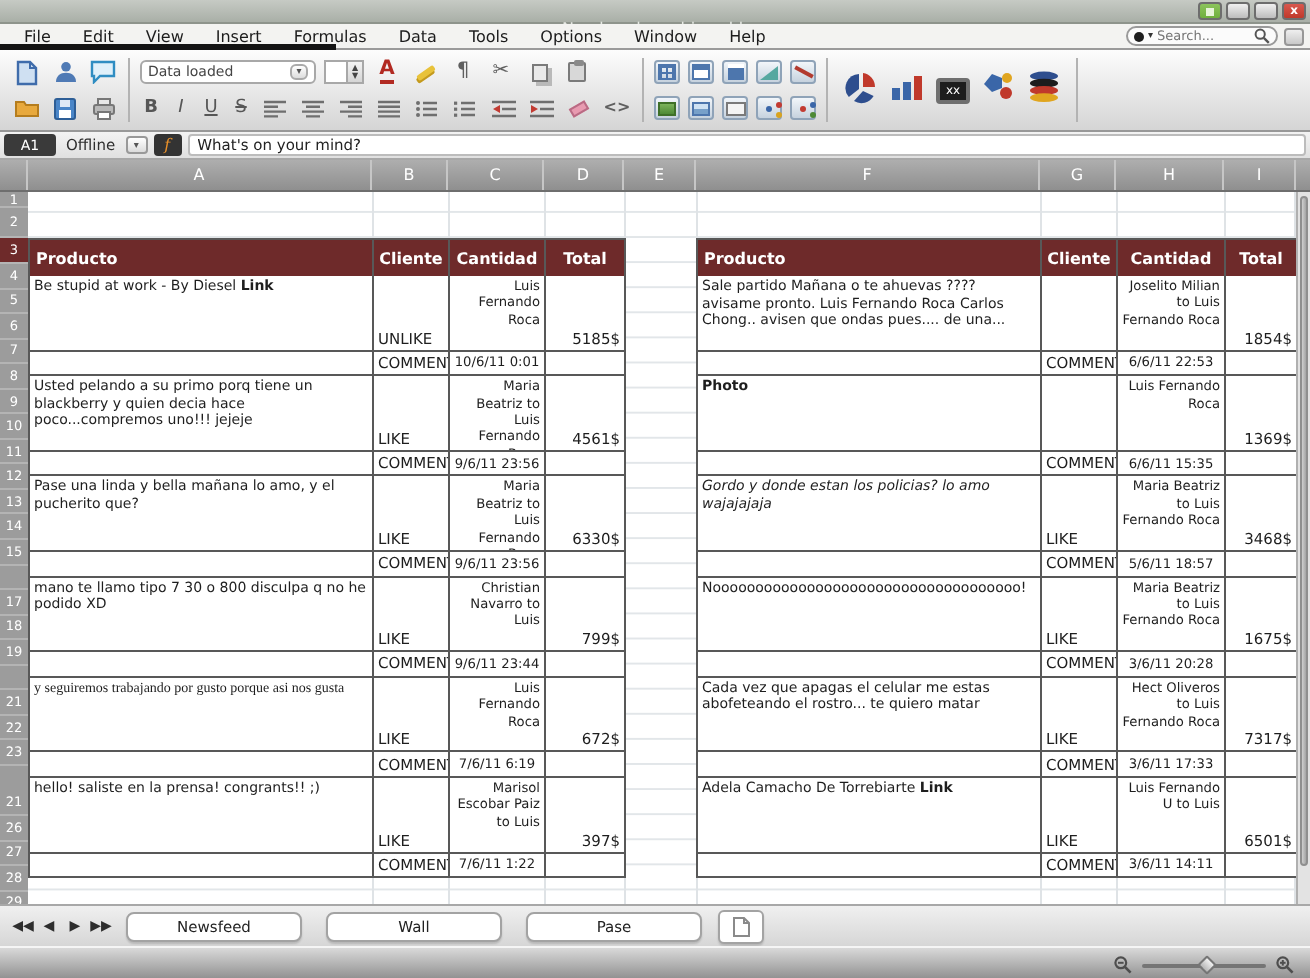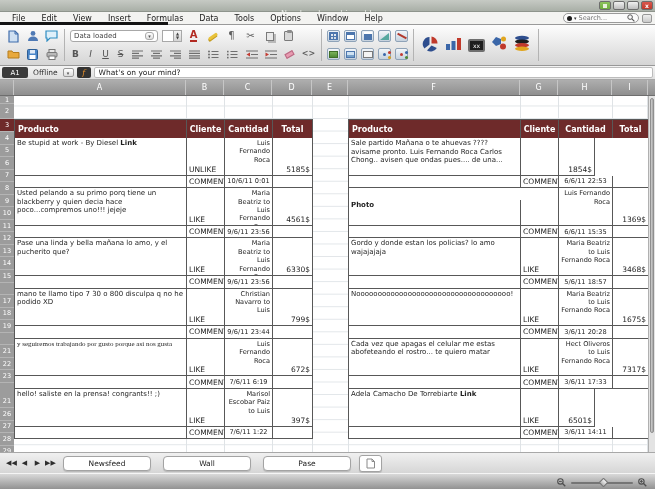--- a/index.html
+++ b/index.html
@@ -499,42 +499,43 @@
     <div class="ftable" id="table-right">
         <div class="thead">
           <div class="th" style="width: 172px;">Producto</div>
           <div class="th" style="width: 38px;">Cliente</div>
           <div class="th" style="width: 54px;">Cantidad</div>
           <div class="th" style="width: 36px;">Total</div>
         </div>
         <div class="block-content">
           <div class="cell c-product" style="width: 172px;">Sale partido Mañana o te ahuevas ???? avisame pronto. Luis Fernando Roca Carlos Chong.. avisen que ondas pues.... de una...</div>
           <div class="cell c-action" style="width: 38px;"></div>
+          <div class="cell c-from" style="width: 54px;">Joselito Milian to Luis Fernando Roca</div>
           <div class="cell c-total" style="width: 36px;">1854$</div>
         </div>
         <div class="block-comment">
           <div class="cell" style="width: 172px;"></div>
           <div class="cell c-comment-label" style="width: 38px;">COMMENT</div>
           <div class="cell c-date" style="width: 54px;">6/6/11 22:53</div>
           <div class="cell" style="width: 36px;"></div>
         </div>
         <div class="block-content">
-          <div class="cell c-product" style="width: 172px; margin-top: 12px;"><b>Photo</b></div>
+          <div class="cell c-product" style="width: 172px;"><b>Photo</b></div>
           <div class="cell c-action" style="width: 38px;"></div>
           <div class="cell c-from" style="width: 54px;">Luis Fernando Roca</div>
           <div class="cell c-total" style="width: 36px;">1369$</div>
         </div>
         <div class="block-comment">
           <div class="cell" style="width: 172px;"></div>
           <div class="cell c-comment-label" style="width: 38px;">COMMENT</div>
           <div class="cell c-date" style="width: 54px;">6/6/11 15:35</div>
           <div class="cell" style="width: 36px;"></div>
         </div>
         <div class="block-content">
-          <div class="cell c-product" style="width: 172px;">Gordo y donde estan los policias? lo amo wajajajaja</div>
+          <div class="cell c-product" style="width: 172px; font-style: italic;">Gordo y donde estan los policias? lo amo wajajajaja</div>
           <div class="cell c-action" style="width: 38px;">LIKE</div>
           <div class="cell c-from" style="width: 54px;">Maria Beatriz to Luis Fernando Roca</div>
           <div class="cell c-total" style="width: 36px;">3468$</div>
         </div>
         <div class="block-comment">
           <div class="cell" style="width: 172px;"></div>
           <div class="cell c-comment-label" style="width: 38px;">COMMENT</div>
           <div class="cell c-date" style="width: 54px;">5/6/11 18:57</div>
           <div class="cell" style="width: 36px;"></div>
         </div>
@@ -558,20 +559,21 @@
         </div>
         <div class="block-comment">
           <div class="cell" style="width: 172px;"></div>
           <div class="cell c-comment-label" style="width: 38px;">COMMENT</div>
           <div class="cell c-date" style="width: 54px;">3/6/11 17:33</div>
           <div class="cell" style="width: 36px;"></div>
         </div>
         <div class="block-content">
           <div class="cell c-product" style="width: 172px;">Adela Camacho De Torrebiarte <b>Link</b></div>
           <div class="cell c-action" style="width: 38px;">LIKE</div>
+          <div class="cell c-from" style="width: 54px;">Luis Fernando U to Luis</div>
           <div class="cell c-total" style="width: 36px;">6501$</div>
         </div>
         <div class="block-comment">
           <div class="cell" style="width: 172px;"></div>
           <div class="cell c-comment-label" style="width: 38px;">COMMENT</div>
           <div class="cell c-date" style="width: 54px;">3/6/11 14:11</div>
           <div class="cell" style="width: 36px;"></div>
         </div>
       </div>
   </div>

